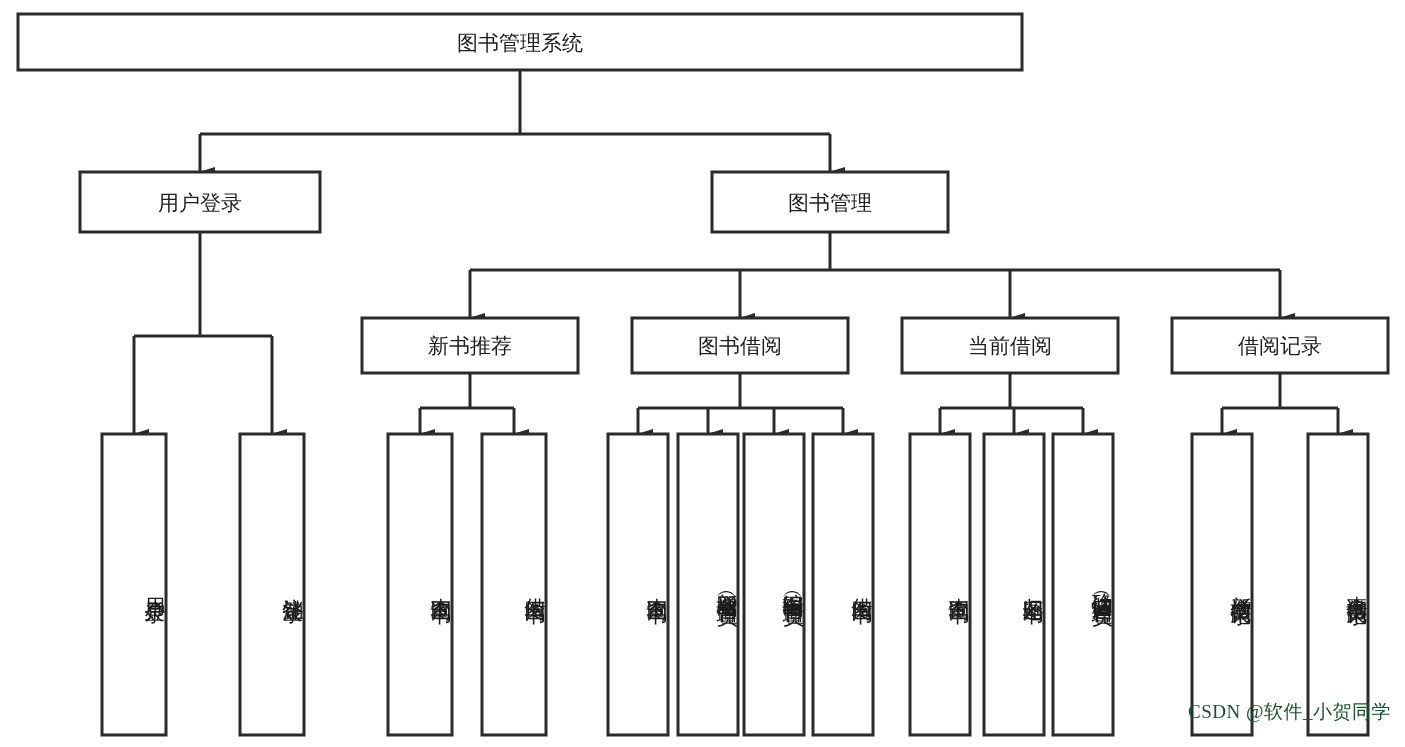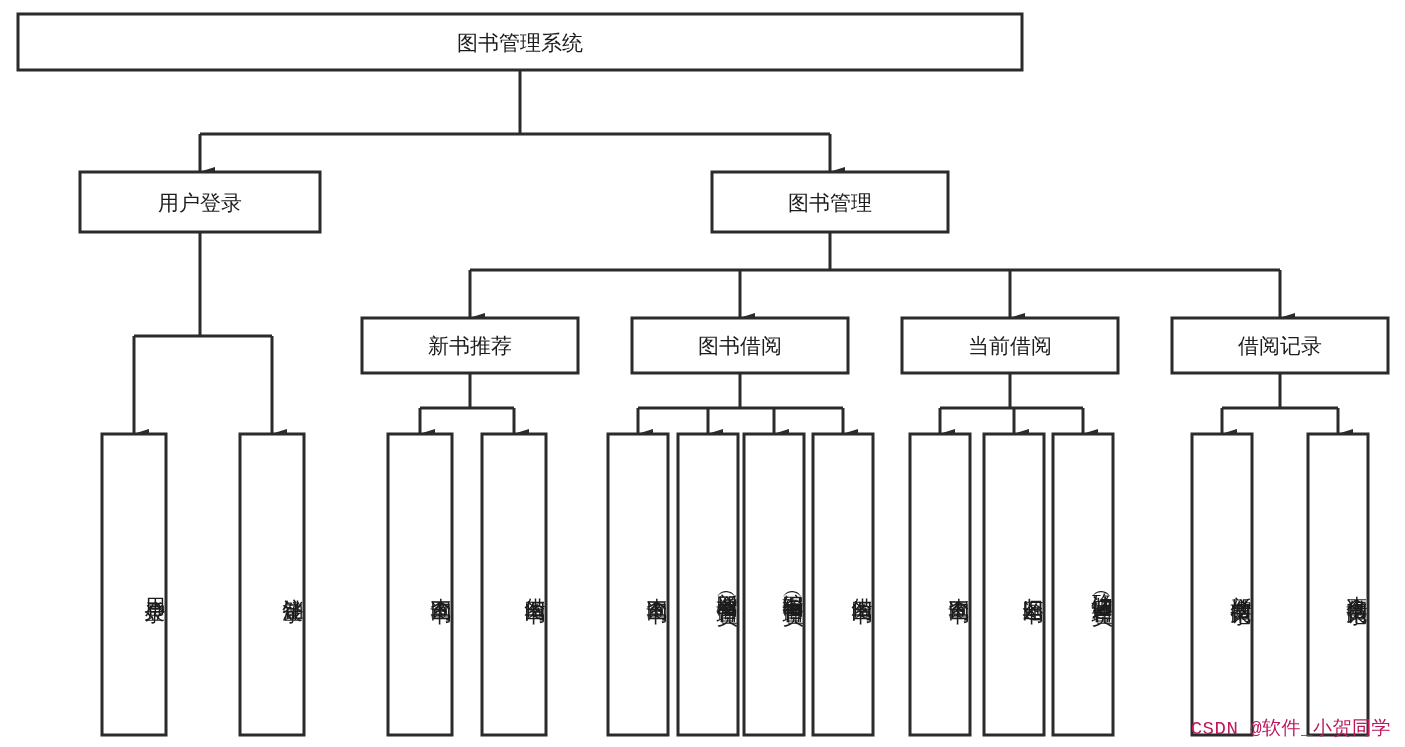--- a/index.html
+++ b/index.html
@@ -60,24 +60,24 @@
     color: #1c1c1c;
     letter-spacing: 2px;
     white-space: nowrap;
     text-align: center;
     pointer-events: none;
     -webkit-font-feature-settings: normal;
   }
   .watermark {
     position: absolute;
     right: 14px;
-    bottom: 6px;
-    font-family: Liberation Mono, monospace;
+    bottom: 22px;
+    font-family: Liberation Serif, serif;
     font-size: 19px;
-    color: #be185d;
+    color: #14532d;
     white-space: nowrap;
     letter-spacing: 0.5px;
   }
 </style>
 </head>
 <body>
 
 <div id="diagram-root">
 
   <svg class="flow" viewBox="0 0 1405 747">

